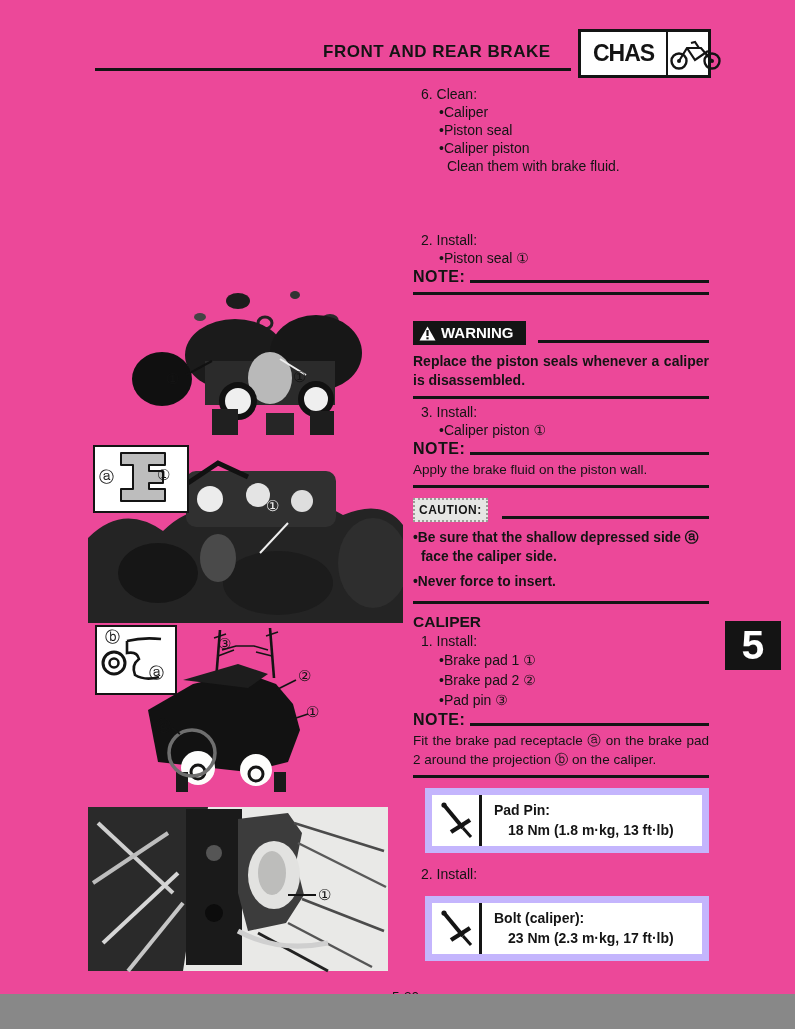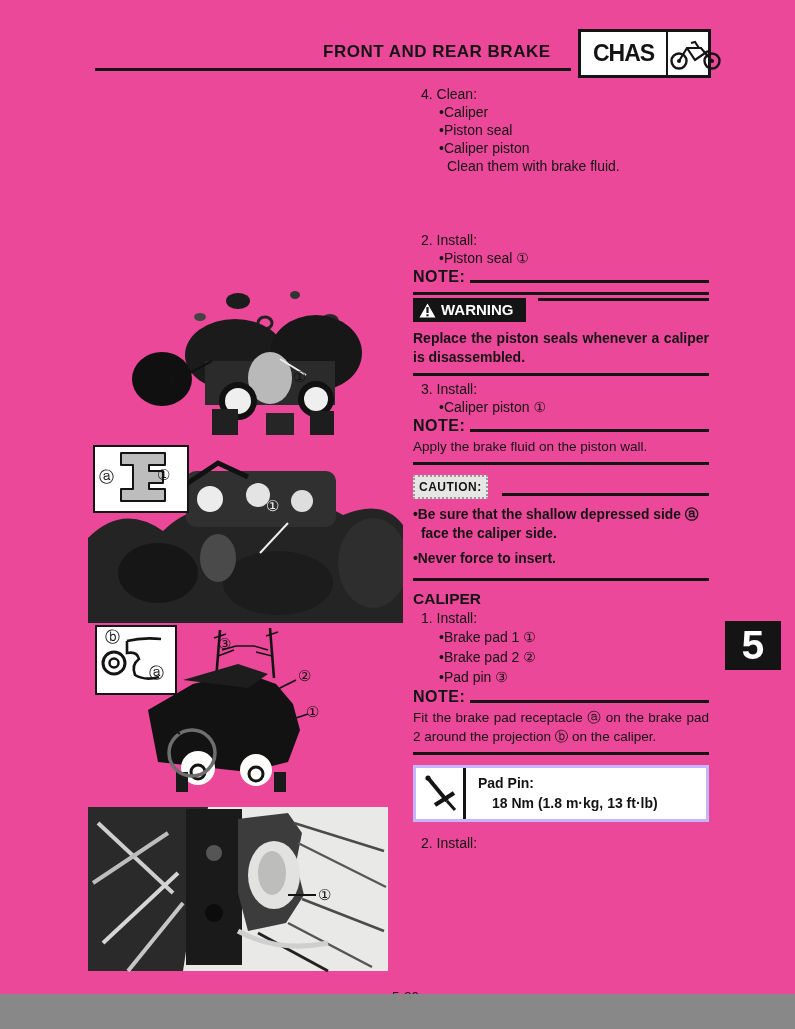--- a/index.html
+++ b/index.html
@@ -20,32 +20,32 @@
   .sec-heading{font-size:15.5px;font-weight:bold;line-height:18px;}
   .step-label{margin-left:8px;margin-top:1px;}
   .b-item{margin-left:26px;line-height:18px;}
   .tail-line{margin-left:34px;line-height:18px;}
   .sp1{margin-top:56px;}
   .note-row{display:flex;align-items:flex-end;margin-top:1px;}
   .note-label{font-size:16px;font-weight:bold;letter-spacing:.5px;}
   .note-line{flex:1;border-bottom:3px solid #141414;margin:0 0 3px 5px;}
   .body-text{font-size:13.5px;line-height:19px;margin-top:2px;text-align:justify;}
   .hrule{border:0;border-top:3px solid #141414;margin:6px 0 0 0;}
-  .warn-row{display:flex;align-items:flex-start;margin-top:3px;}
+  .warn-row{display:flex;align-items:flex-end;margin-top:26px;}
   .warning-box{background:#141414;color:#fff;font-weight:bold;font-size:15px;
                display:flex;align-items:center;gap:5px;padding:3px 12px 3px 6px;}
   .warn-line{flex:1;border-bottom:3px solid #141414;margin:0 0 2px 12px;}
   .bold-body{font-weight:bold;font-size:14px;line-height:19px;margin-top:7px;text-align:justify;}
   .caution-row{display:flex;align-items:flex-end;margin-top:10px;}
   .caution-box{background:#e6e6e4;border:2px dotted #9a9a96;font-weight:bold;font-size:12px;
                padding:1px 4px;letter-spacing:.5px;}
   .caution-line{flex:1;border-bottom:3px solid #141414;margin:0 0 3px 14px;}
   .caution-item{font-weight:bold;font-size:13.8px;line-height:19px;margin-top:6px;}
   .caution-item .wrap-ind{display:block;margin-left:8px;}
-  .torque-box{display:flex;border:3px solid #c4b5fd;margin-top:10px;background:#fff;}
+  .torque-box{display:flex;border:7px solid #c4b5fd;margin-top:10px;background:#fff;margin-left:12px;}
   .torque-icon-cell{width:47px;border-right:3px solid #141414;display:flex;align-items:center;justify-content:center;}
   .torque-text{padding:5px 8px 6px 12px;font-weight:bold;font-size:14px;line-height:20px;}
   .torque-value{margin-left:14px;}
 
   
   .chapter-tab{position:absolute;left:725px;top:621px;width:56px;height:49px;background:#141414;color:#fff;
                display:flex;align-items:center;justify-content:center;font-size:41px;font-weight:bold;}
   .page-number{position:absolute;left:392px;top:989px;font-size:13.5px;}
 
   
@@ -68,21 +68,21 @@
         <circle cx="11" cy="24" r="2" fill="#141414"></circle>
         <circle cx="44" cy="24" r="7.5" fill="none" stroke="#141414" stroke-width="2.4"></circle>
         <circle cx="44" cy="24" r="2" fill="#141414"></circle>
         <path d="M11,24 L19,11 L33,11 L44,24 M19,11 L27,23 L40,14 M31,11 L27,5 L23,6" fill="none" stroke="#141414" stroke-width="2.2"></path>
       </svg>
     </div>
   </div>
 
   <div class="col">
 
-    <div class="step-label">4. Clean:</div>
+    <div class="step-label">6. Clean:</div>
     <div class="b-item">•Caliper</div>
     <div class="b-item">•Piston seal</div>
     <div class="b-item">•Caliper piston</div>
     <div class="tail-line">Clean them with brake fluid.</div>
 
     <div class="step-label sp1">2. Install:</div>
     <div class="b-item">•Piston seal ①</div>
 
     <div class="note-row">
       <span class="note-label">NOTE:</span>
@@ -148,20 +148,34 @@
         </svg>
       </div>
       <div class="torque-text">
         <div>Pad Pin:</div>
         <div class="torque-value">18 Nm (1.8 m·kg, 13 ft·lb)</div>
       </div>
     </div>
 
     <div class="step-label" style="margin-top:12px;">2. Install:</div>
 
+    <div class="torque-box" style="margin-top:13px;">
+      <div class="torque-icon-cell">
+        <svg width="38" height="40" viewBox="0 0 38 40">
+          <line x1="7" y1="4" x2="26" y2="27" stroke="#141414" stroke-width="4"></line>
+          <circle cx="7" cy="4" r="2.6" fill="#141414"></circle>
+          <line x1="14" y1="31" x2="33" y2="19" stroke="#141414" stroke-width="4.4"></line>
+          <line x1="26" y1="27" x2="34" y2="36" stroke="#141414" stroke-width="3"></line>
+        </svg>
+      </div>
+      <div class="torque-text">
+        <div>Bolt (caliper):</div>
+        <div class="torque-value">23 Nm (2.3 m·kg, 17 ft·lb)</div>
+      </div>
+    </div>
   </div>
 
   <div class="fig" style="left:120px;top:283px;width:290px;height:158px;">
     <svg width="290" height="158" viewBox="0 0 290 158">
       <ellipse cx="118" cy="18" rx="12" ry="8" fill="#1c1c1c"></ellipse>
       <ellipse cx="175" cy="12" rx="5" ry="4" fill="#333"></ellipse>
       <ellipse cx="80" cy="34" rx="6" ry="4" fill="#444"></ellipse>
       <ellipse cx="145" cy="40" rx="7" ry="6" fill="none" stroke="#222" stroke-width="3"></ellipse>
       <ellipse cx="210" cy="38" rx="9" ry="7" fill="#2a2a2a"></ellipse>
       <ellipse cx="115" cy="72" rx="50" ry="36" fill="#1b1b1b"></ellipse>

